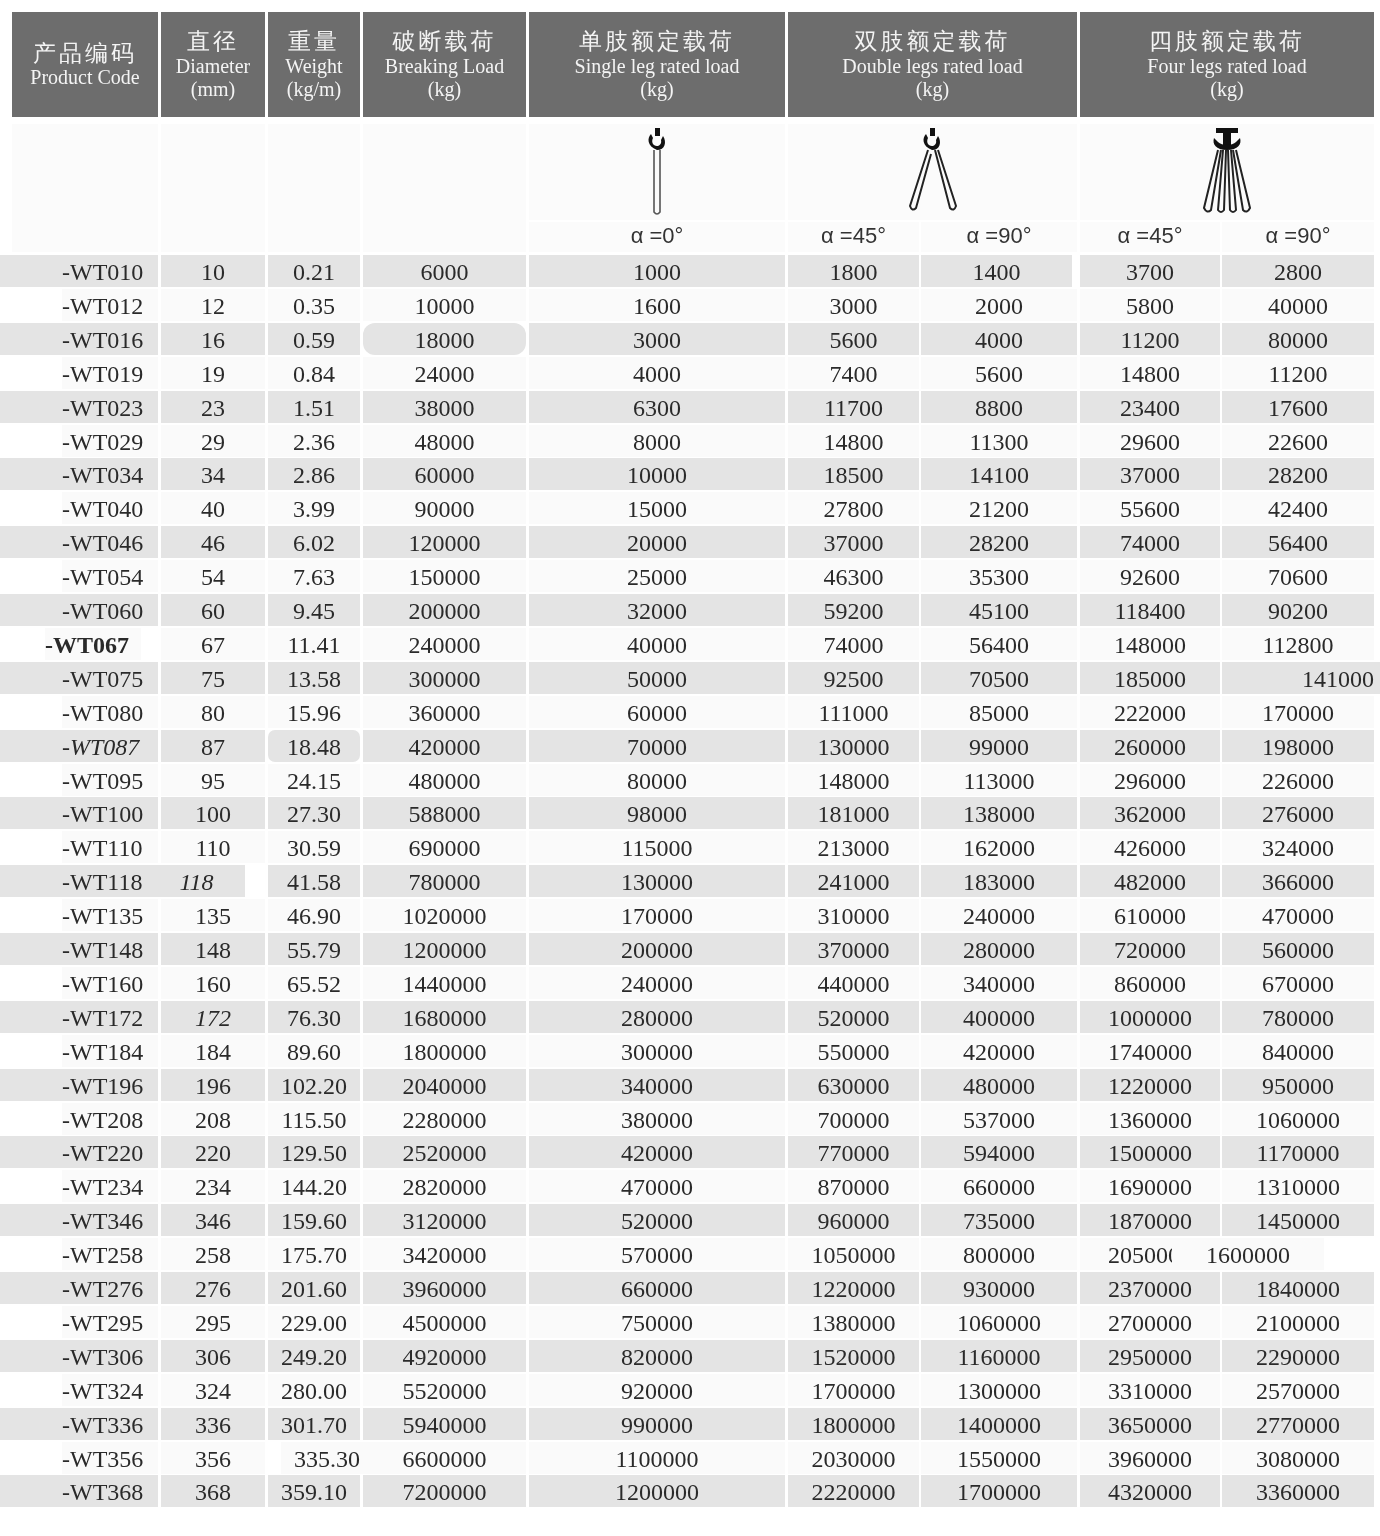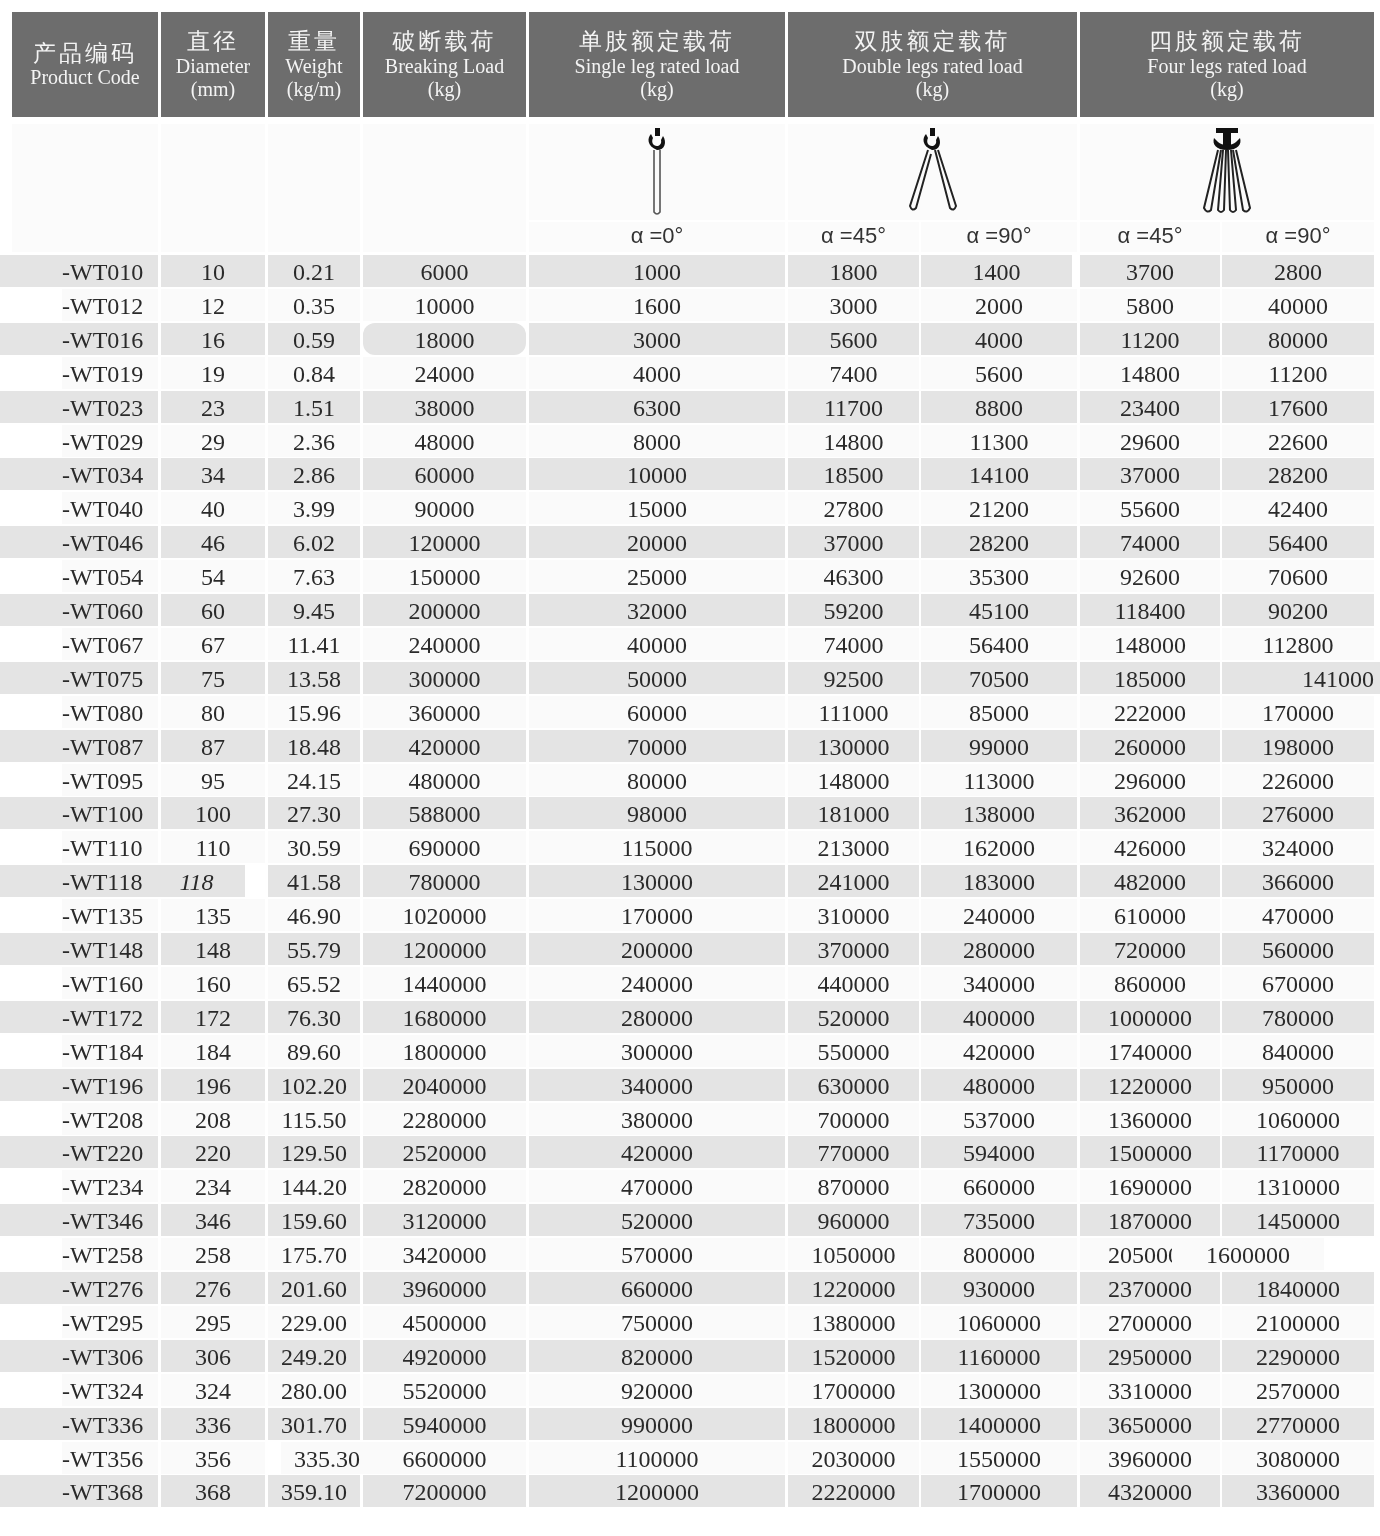--- a/index.html
+++ b/index.html
@@ -232,21 +232,21 @@
         <div class="cell" style="left: 268px; width: 92px;">9.45</div>
         <div class="cell" style="left: 363px; width: 163px;">200000</div>
         <div class="cell" style="left: 529px; width: 256px;">32000</div>
         <div class="cell" style="left: 788px; width: 131px;">59200</div>
         <div class="cell" style="left: 921px; width: 156px;">45100</div>
         <div class="cell" style="left: 1080px; width: 140px;">118400</div>
         <div class="cell" style="left: 1222px; width: 152px;">90200</div>
       </div>
       <div class="row plain" style="top: 627.9px;">
         <div class="bandL"></div>
-        <div class="cell code" style="left: 62px; width: 96px;">-WT067</div>
+        <div class="cell code" style="left: 45px; width: 96px; font-weight: bold;">-WT067</div>
         <div class="cell" style="left: 161px; width: 104px;">67</div>
         <div class="cell" style="left: 268px; width: 92px;">11.41</div>
         <div class="cell" style="left: 363px; width: 163px;">240000</div>
         <div class="cell" style="left: 529px; width: 256px;">40000</div>
         <div class="cell" style="left: 788px; width: 131px;">74000</div>
         <div class="cell" style="left: 921px; width: 156px;">56400</div>
         <div class="cell" style="left: 1080px; width: 140px;">148000</div>
         <div class="cell" style="left: 1222px; width: 152px;">112800</div>
       </div>
       <div class="row shade" style="top: 661.8px;">
@@ -268,23 +268,23 @@
         <div class="cell" style="left: 268px; width: 92px;">15.96</div>
         <div class="cell" style="left: 363px; width: 163px;">360000</div>
         <div class="cell" style="left: 529px; width: 256px;">60000</div>
         <div class="cell" style="left: 788px; width: 131px;">111000</div>
         <div class="cell" style="left: 921px; width: 156px;">85000</div>
         <div class="cell" style="left: 1080px; width: 140px;">222000</div>
         <div class="cell" style="left: 1222px; width: 152px;">170000</div>
       </div>
       <div class="row shade" style="top: 729.6px;">
         <div class="bandL"></div>
-        <div class="cell code" style="left: 62px; width: 96px;">-WT087</div>
+        <div class="cell code" style="left: 62px; width: 96px; font-style: italic;">-WT087</div>
         <div class="cell" style="left: 161px; width: 104px;">87</div>
-        <div class="cell" style="left: 268px; width: 92px;">18.48</div>
+        <div class="cell" style="left: 268px; width: 92px; border-radius: 7px;">18.48</div>
         <div class="cell" style="left: 363px; width: 163px;">420000</div>
         <div class="cell" style="left: 529px; width: 256px;">70000</div>
         <div class="cell" style="left: 788px; width: 131px;">130000</div>
         <div class="cell" style="left: 921px; width: 156px;">99000</div>
         <div class="cell" style="left: 1080px; width: 140px;">260000</div>
         <div class="cell" style="left: 1222px; width: 152px;">198000</div>
       </div>
       <div class="row plain" style="top: 763.5px;">
         <div class="bandL"></div>
         <div class="cell code" style="left: 62px; width: 96px;">-WT095</div>
@@ -365,21 +365,21 @@
         <div class="cell" style="left: 363px; width: 163px;">1440000</div>
         <div class="cell" style="left: 529px; width: 256px;">240000</div>
         <div class="cell" style="left: 788px; width: 131px;">440000</div>
         <div class="cell" style="left: 921px; width: 156px;">340000</div>
         <div class="cell" style="left: 1080px; width: 140px;">860000</div>
         <div class="cell" style="left: 1222px; width: 152px;">670000</div>
       </div>
       <div class="row shade" style="top: 1000.8px;">
         <div class="bandL"></div>
         <div class="cell code" style="left: 62px; width: 96px;">-WT172</div>
-        <div class="cell" style="left: 161px; width: 104px;">172</div>
+        <div class="cell" style="left: 161px; width: 104px; font-style: italic;">172</div>
         <div class="cell" style="left: 268px; width: 92px;">76.30</div>
         <div class="cell" style="left: 363px; width: 163px;">1680000</div>
         <div class="cell" style="left: 529px; width: 256px;">280000</div>
         <div class="cell" style="left: 788px; width: 131px;">520000</div>
         <div class="cell" style="left: 921px; width: 156px;">400000</div>
         <div class="cell" style="left: 1080px; width: 140px;">1000000</div>
         <div class="cell" style="left: 1222px; width: 152px;">780000</div>
       </div>
       <div class="row plain" style="top: 1034.7px;">
         <div class="bandL"></div>

